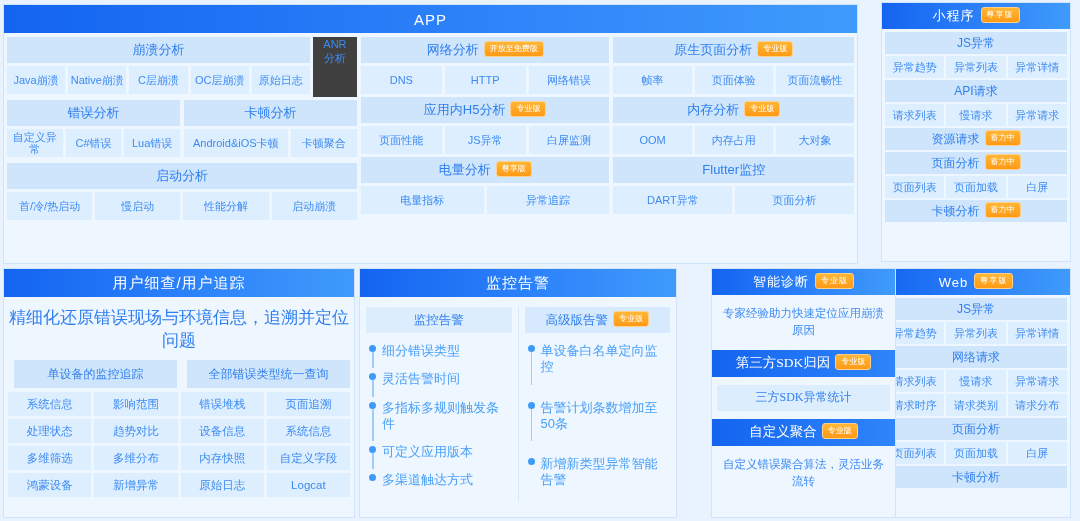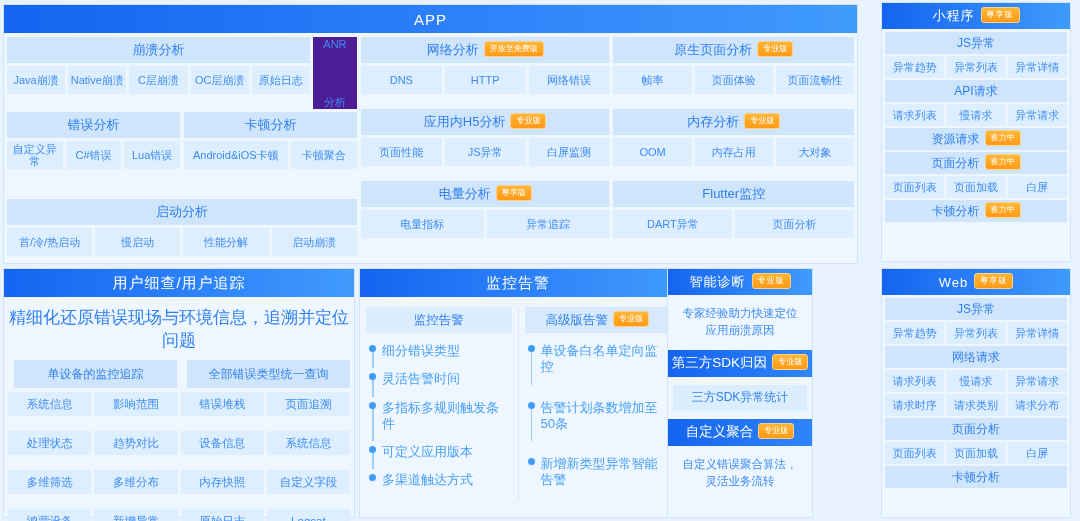--- a/index.html
+++ b/index.html
@@ -30,37 +30,37 @@
   .gtitle {
     background:#cfe5fb; color:#2f7ff0; height:26px;
     display:flex; align-items:center; justify-content:center; gap:5px;
     font-size:13px; margin-bottom:3px;
   }
   .cell {
     background:#ddeeff; color:#3d8bf2; height:28px;
     display:flex; align-items:center; justify-content:center;
     font-size:11px; text-align:center; line-height:1.1; padding:0 2px;
   }
-  .row { display:flex; gap:3px; margin-bottom:15px; }
+  .row { display:flex; gap:3px; margin-bottom:3px; }
   .row > * { flex:1 1 0; min-width:0; }
 
   
   .app-block { position:absolute; left:3px; top:4px; width:855px; height:260px; }
   .app-hdr { width:100%; }
   .app-body { display:flex; gap:4px; padding:4px 3px 0 3px; }
   .col { display:flex; flex-direction:column; }
   .col-left { width:352px; }
   .col-mid  { width:250px; }
   .col-right { width:242px; }
 
   .crash-wrap { display:flex; gap:3px; margin-bottom:3px; }
   .crash-main { flex:1 1 auto; }
   .anr {
-    width:44px; background:#4c1d95; color:#3d8bf2; font-size:11px;
-    display:flex; flex-direction:column; align-items:center; justify-content:space-between;
+    width:44px; background:#404040; color:#3d8bf2; font-size:11px;
+    display:flex; flex-direction:column; align-items:center; justify-content:flex-start;
     line-height:1.3; text-align:center;
   }
 
   
   .mini { position:absolute; right:9px; width:190px; }
   .mini .gtitle { height:22px; font-size:12px; margin-bottom:2px; }
   .mini .cell { height:22px; font-size:11px; }
   .mini .row { gap:2px; margin-bottom:2px; }
   .mini-body { padding:3px; }
 
@@ -89,21 +89,21 @@
     content:""; position:absolute; left:-13px; top:2px; width:7px; height:7px;
     border-radius:50%; background:#3d9bf7;
   }
   .tl-item::after {
     content:""; position:absolute; left:-10px; top:9px; width:1.5px; height:100%;
     background:#9ecdf8;
   }
   .tl-item:last-child::after { display:none; }
 
   
-  .diag-block { position:absolute; left:667px; top:268px; width:146px; height:250px; }
+  .diag-block { position:absolute; left:711px; top:268px; width:185px; height:250px;font-family:Liberation Serif, serif; }
   .diag-bar { height:27px; display:flex; align-items:center; justify-content:center;
               gap:5px; color:#fff; font-size:13.5px;
               background:linear-gradient(90deg,#1464f0,#2f85fa); }
   .diag-txt { font-size:11.5px; color:#3d8bf2; text-align:center; line-height:1.5;
               padding:10px 10px; }
   .diag-sub { background:#dcedfd; color:#3180ef; height:26px; display:flex;
               align-items:center; justify-content:center; font-size:12px; }
 </style>
 </head>
 <body>

